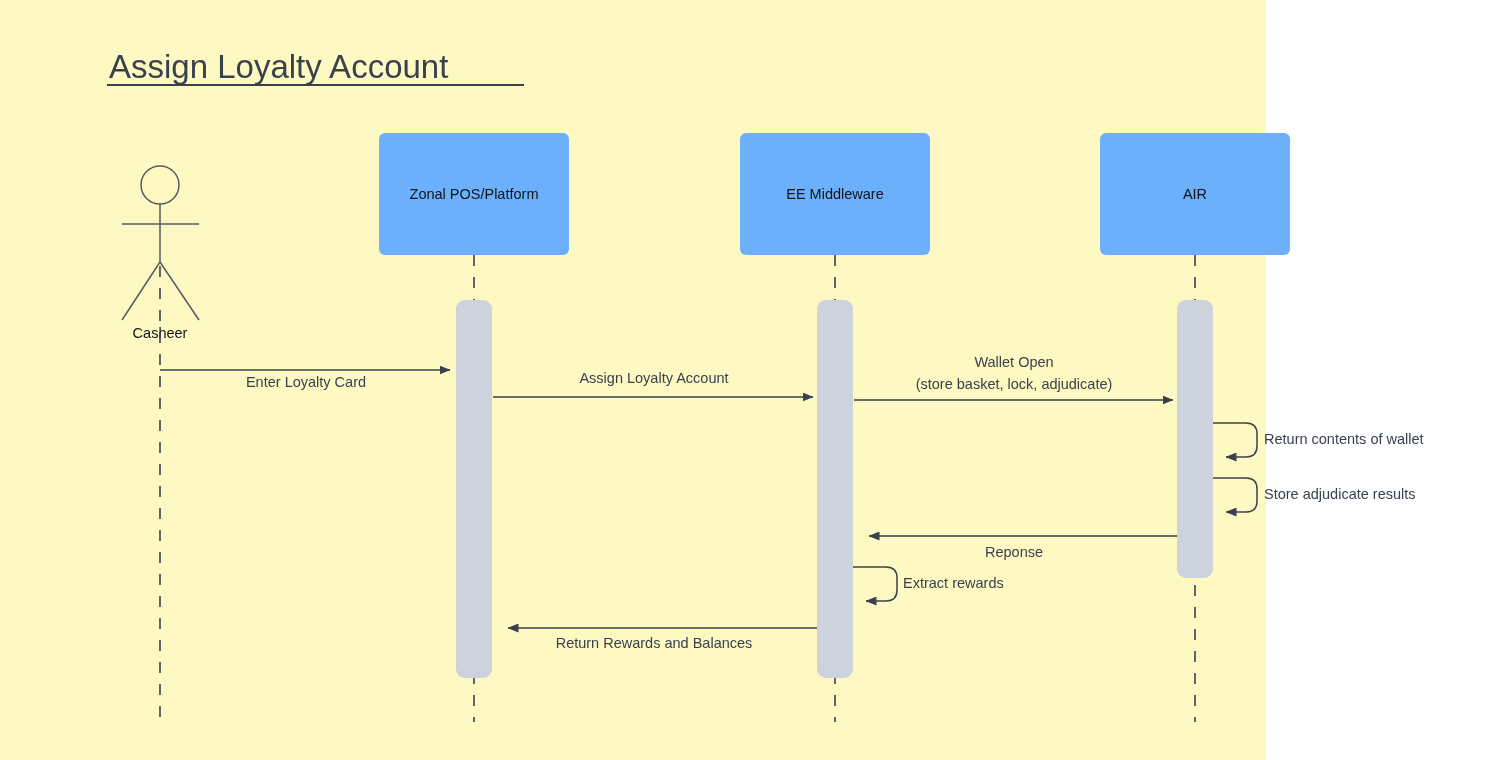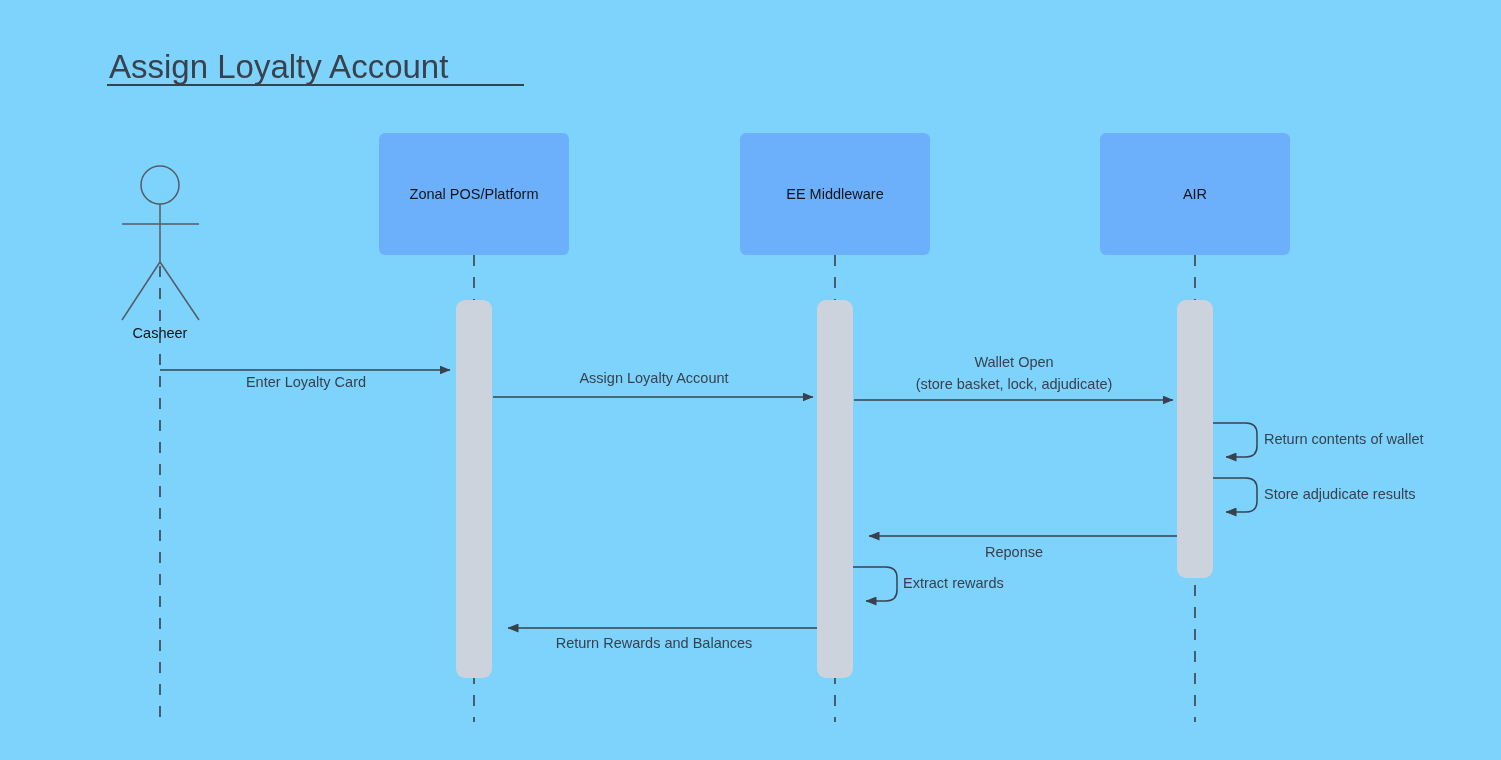--- a/index.html
+++ b/index.html
@@ -9,23 +9,23 @@
   }
   body {
     font-family: "Liberation Sans", sans-serif;
     width: 1501px;
     height: 760px;
     overflow: hidden;
     position: relative;
   }
   #canvas {
     position: relative;
-    width: 1501px;
+    width: 1266px;
     height: 760px;
-    background: #7dd3fc;
+    background: #fef9c3;
   }
   svg#diagram {
     position: absolute;
     left: 0;
     top: 0;
     width: 1501px;
     height: 760px;
   }
   .diagram-title {
     font-size: 33px;

